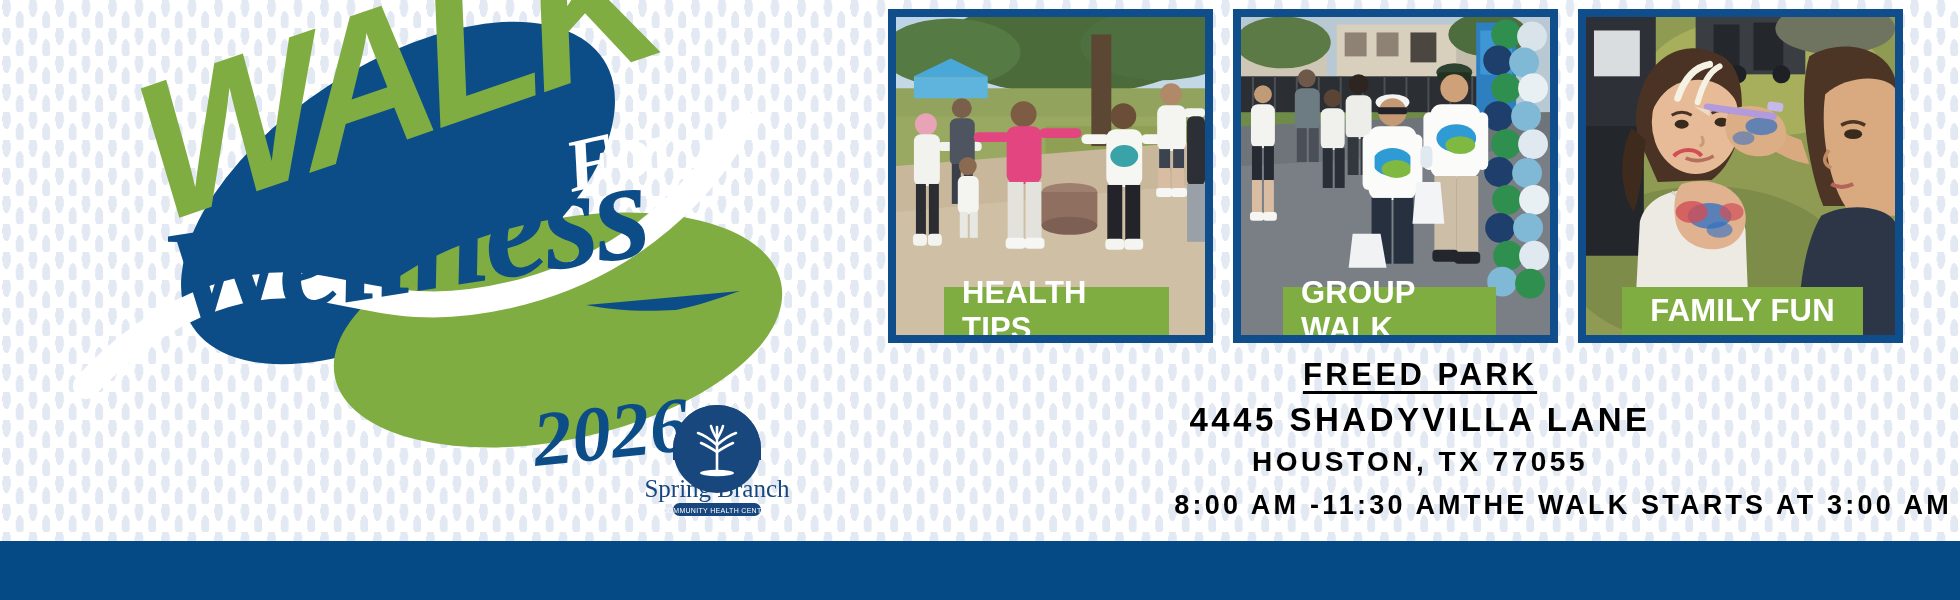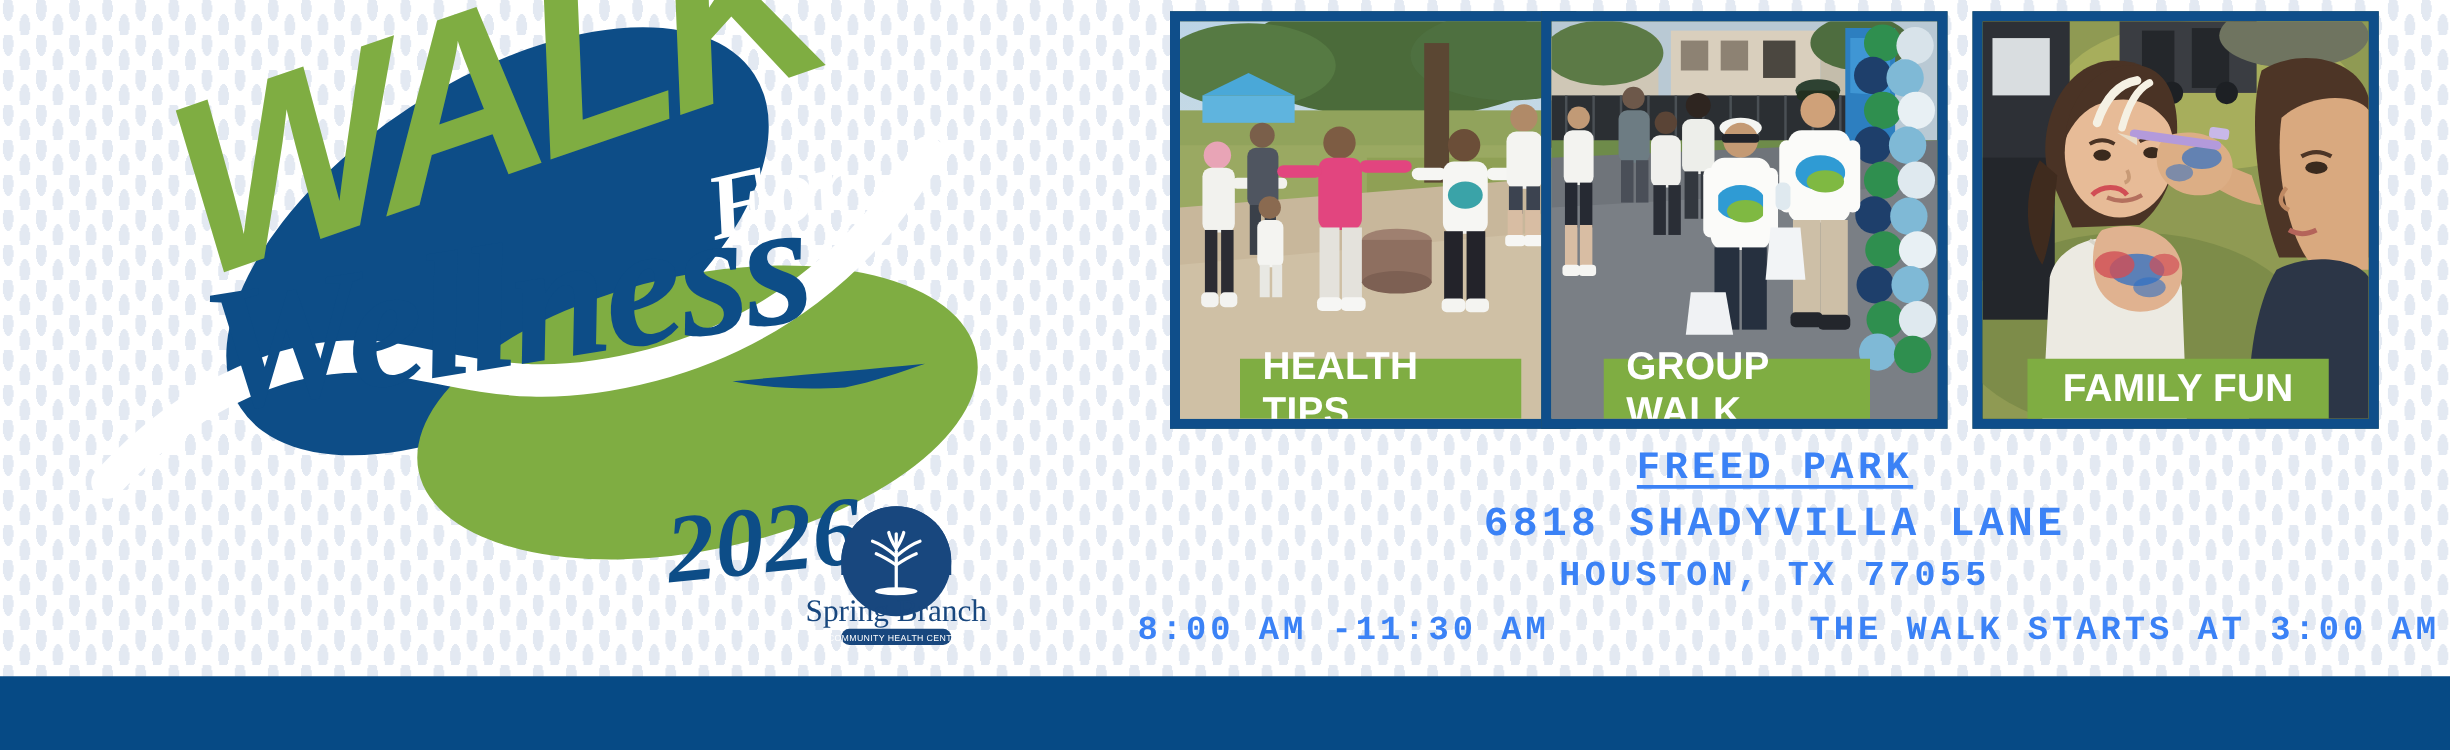--- a/index.html
+++ b/index.html
@@ -48,21 +48,21 @@
   .photo-card {
     position: absolute;
     top: 9px;
     width: 325px;
     height: 334px;
     border: 8px solid #0f4e8a;
     box-sizing: border-box;
     overflow: hidden;
     background: #3a5b43;
   }
-  #card-1 { left: 936px; padding-left: 24px; }
+  #card-1 { left: 888px; padding-left: 24px; }
   #card-2 { left: 1233px; }
   #card-3 { left: 1578px; }
 
   .photo-inner {
     position: absolute;
     inset: 0;
     overflow: hidden;
   }
   .photo-inner svg { display: block; width: 100%; height: 100%; }
 
@@ -88,22 +88,22 @@
   #card-2 .photo-label { left: 42px; right: 54px; }
   #card-3 .photo-label { left: 36px; right: 32px; }
 
   
   #info-block {
     position: absolute;
     left: 880px;
     top: 358px;
     width: 1080px;
     text-align: center;
-    color: #3b82f6;
-    font-family: Liberation Mono, monospace;
+    color: #000000;
+    font-family: Liberation Sans, sans-serif;
     font-weight: bold;
   }
   #venue-name {
     font-size: 31px;
     letter-spacing: 3.5px;
     text-decoration: underline;
     text-underline-offset: 6px;
     text-decoration-thickness: 3px;
     line-height: 1.12;
   }
@@ -115,21 +115,21 @@
   }
   #city-state-zip {
     font-size: 28px;
     letter-spacing: 3.5px;
     margin-top: 7px;
     line-height: 1.12;
   }
   #times-row {
     margin-top: 13px;
     display: flex;
-    justify-content: space-between;
+    justify-content: flex-end;
     padding: 0 8px;
     box-sizing: border-box;
     margin-left: 22px;
   }
   #times-row > div {
     font-size: 27px;
     letter-spacing: 3.2px;
   }
 
   
@@ -532,21 +532,21 @@
             <path d="M 124 94 L 108 90 L 124 100 Z" fill="#eadcc6"></path>
           </g>
         </g>
       </svg>
     </div>
     <div class="photo-label">FAMILY FUN</div>
   </div>
 
   <div id="info-block">
     <div id="venue-name">FREED PARK</div>
-    <div id="street-address">6818 SHADYVILLA LANE</div>
+    <div id="street-address">4445 SHADYVILLA LANE</div>
     <div id="city-state-zip">HOUSTON, TX 77055</div>
     <div id="times-row">
       <div>8:00 AM -11:30 AM</div>
       <div>THE WALK STARTS AT 3:00 AM</div>
     </div>
   </div>
 
   <div id="bottom-bar"></div>
 
 </div>

